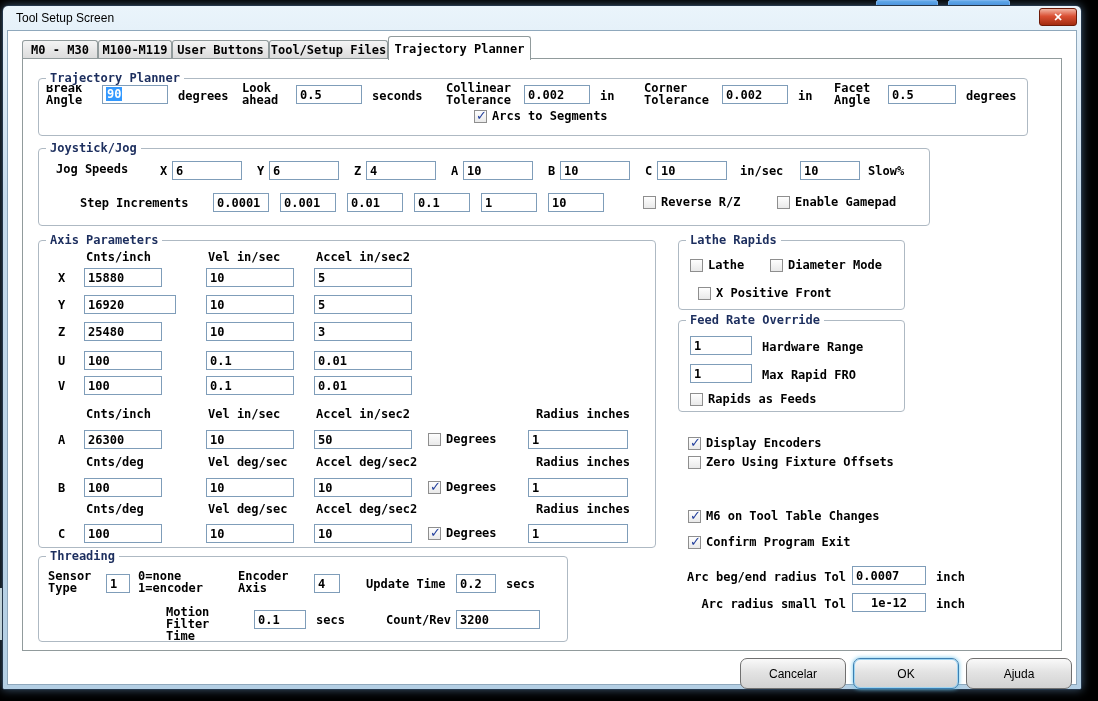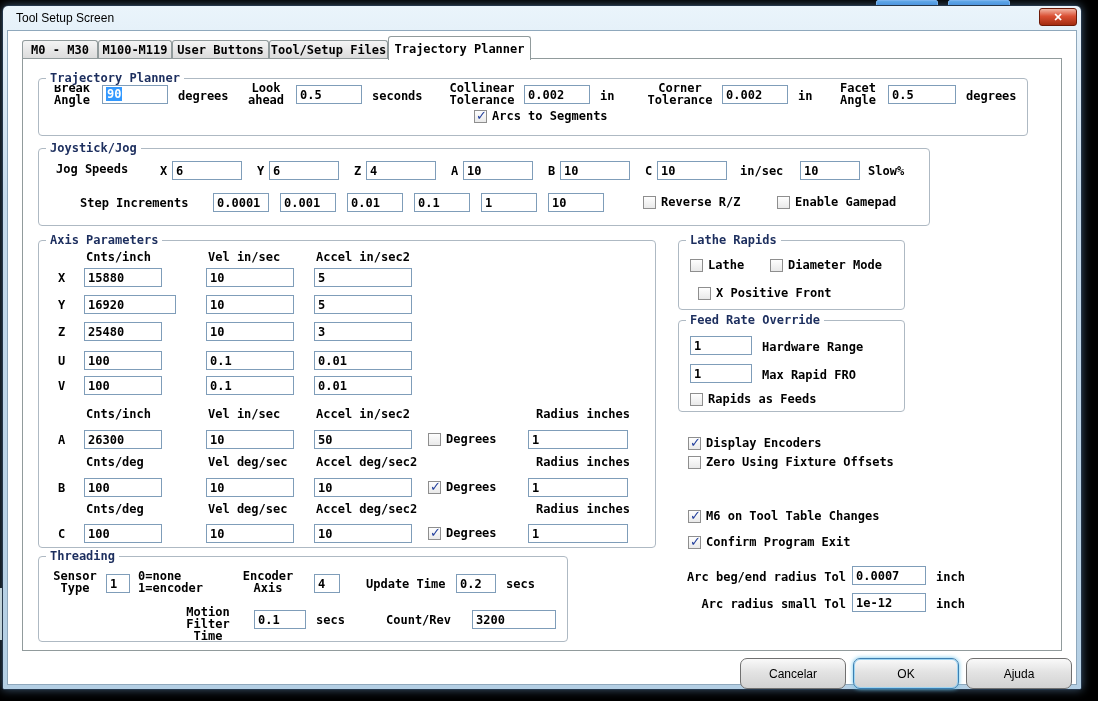--- a/index.html
+++ b/index.html
@@ -26,21 +26,21 @@
 
   
   .tab-panel { position:absolute; left:22px; top:58px; width:1040px; height:593px; background:#fff; border:1px solid #919b9c; }
   .tab { position:absolute; border:1px solid #919b9c; border-bottom:none; border-radius:3px 3px 0 0;
          background:linear-gradient(#f4f4f4,#dcdcdc); font:bold 12px "DejaVu Sans Mono", monospace;
          display:flex; align-items:center; justify-content:center; white-space:nowrap; cursor:pointer; }
   .tab.active { background:#fff; z-index:3; }
 
   
   .lbl { position:absolute; font:bold 12px "DejaVu Sans Mono", monospace; color:#000; white-space:nowrap; }
-  .lbl2 { white-space:pre-line; text-align:center; line-height:12px; }
+  .lbl2 { white-space:pre-line; line-height:12px; }
   .lblL { text-align:left; }
   .lblR { text-align:right; white-space:nowrap; }
   .in { position:absolute; height:19px; border:1px solid #7f9db9; background:#fff;
         font:bold 12px "DejaVu Sans Mono", monospace; padding:0 3px; color:#000; outline:none; }
   div.in { line-height:17px; overflow:hidden; }
   .sel { background:#3399ff; color:#fff; padding:0 1px; }
   .grp { position:absolute; border:1px solid #aeb9c3; border-radius:4px; }
   .gtitle { position:absolute; font:bold 12px "DejaVu Sans Mono", monospace; color:#1c2e5e;
             background:#fff; padding:0 4px; white-space:nowrap; z-index:2; }
   .cb { position:absolute; display:flex; align-items:center; gap:5px; height:14px; cursor:pointer; }
@@ -246,21 +246,21 @@
   <input class="in" style="left: 314px; top: 574px; width: 26px;" value="4">
   <div class="lbl" style="left:366px; top:577px;">Update Time</div>
   <input class="in" style="left: 456px; top: 574px; width: 40px;" value="0.2">
   <div class="lbl" style="left:506px; top:577px;">secs</div>
 
   <div class="lbl lbl2" style="left:166px; top:606px; width:84px;">Motion Filter
 Time</div>
   <input class="in" style="left: 254px; top: 610px; width: 52px;" value="0.1">
   <div class="lbl" style="left:316px; top:613px;">secs</div>
   <div class="lbl" style="left:386px; top:613px;">Count/Rev</div>
-  <input class="in" style="left: 456px; top: 610px; width: 84px; margin-left: 16px;" value="3200">
+  <input class="in" style="left: 456px; top: 610px; width: 84px;" value="3200">
 
   <div class="grp" style="left:678px; top:240px; width:227px; height:70px;"></div>
   <div class="gtitle" style="left:686px; top:233px;">Lathe Rapids</div>
   <div class="cb" style="left:690px; top:258px;">
     <span class="cbbox"></span>
     <span class="cbl">Lathe</span>
   </div>
   <div class="cb" style="left:770px; top:258px;">
     <span class="cbbox"></span>
     <span class="cbl">Diameter Mode</span>
@@ -296,21 +296,21 @@
   <div class="cb" style="left:688px; top:535px;">
     <span class="cbbox checked"></span>
     <span class="cbl">Confirm Program Exit</span>
   </div>
 
   <div class="lbl lblR" style="left:686px; top:570px; width:160px;">Arc beg/end radius Tol</div>
   <input class="in" style="left: 852px; top: 566px; width: 74px;" value="0.0007">
   <div class="lbl" style="left:936px; top:570px;">inch</div>
 
   <div class="lbl lblR" style="left:686px; top:597px; width:160px;">Arc radius small Tol</div>
-  <input class="in" style="left: 852px; top: 593px; width: 74px;" value="1e-12">
+  <input class="in" style="left: 852px; top: 593px; width: 74px; text-align: center;" value="1e-12">
   <div class="lbl" style="left:936px; top:597px;">inch</div>
 
   <div class="btn" style="left:740px; top:658px;">
       <span>Cancelar</span>
     </div>
   <div class="btn default" style="left:853px; top:658px;">
       <span>OK</span>
     </div>
   <div class="btn" style="left:966px; top:658px;">
       <span>Ajuda</span>

